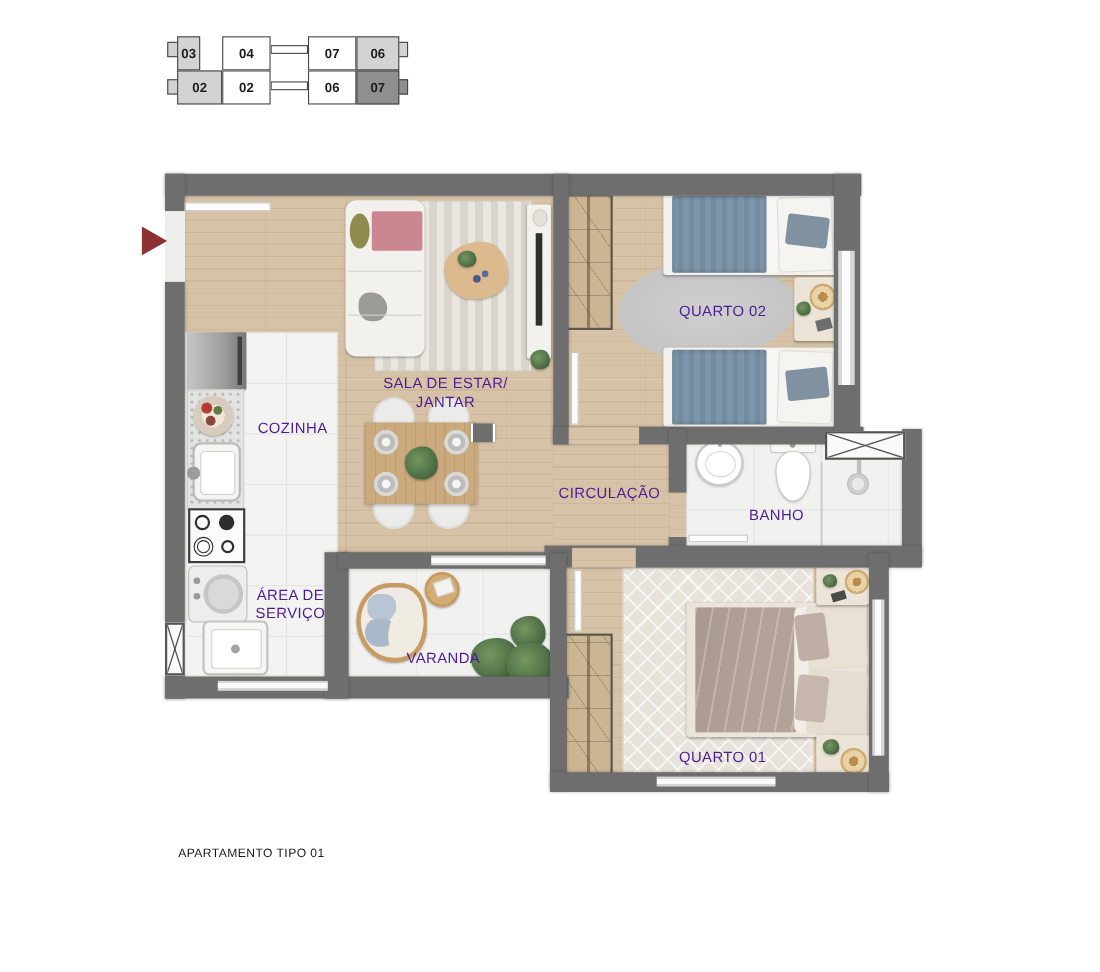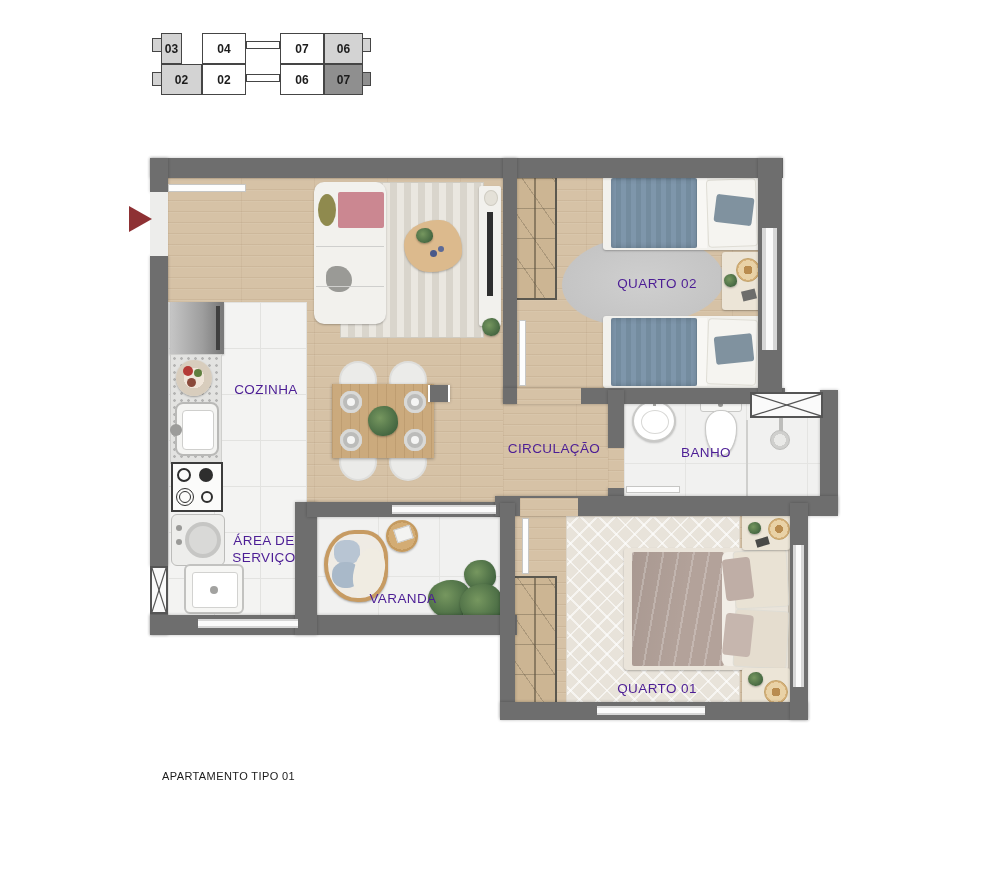--- a/index.html
+++ b/index.html
@@ -287,26 +287,30 @@
   </div>
   <div class="xwin" style="left:750px;top:392px;width:73px;height:26px;">
     <svg viewBox="0 0 73 26" preserveAspectRatio="none">
         <line x1="0" y1="0" x2="73" y2="26" stroke="#555" stroke-width="1.5"></line>
         <line x1="73" y1="0" x2="0" y2="26" stroke="#555" stroke-width="1.5"></line>
       </svg>
   </div>
 
   <div class="arrow" style="left:129px;top:206px;"></div>
 
+  <div class="lbl" style="left:405px;top:357px;">
+    <span>SALA DE ESTAR/</span><br>
+    <span>JANTAR</span>
+  </div>
   <div class="lbl" style="left:266px;top:389px;">COZINHA</div>
   <div class="lbl" style="left:264px;top:549px;">
     <span>ÁREA DE</span><br>
     <span>SERVIÇO</span>
   </div>
   <div class="lbl" style="left:403px;top:598px;">VARANDA</div>
   <div class="lbl" style="left:554px;top:448px;">CIRCULAÇÃO</div>
-  <div class="lbl" style="left:706px;top:452px;">BANHO</div>
+  <div class="lbl" style="left:706px;top:468px;">BANHO</div>
   <div class="lbl" style="left:657px;top:283px;">QUARTO 02</div>
   <div class="lbl" style="left:657px;top:688px;">QUARTO 01</div>
 
   <div class="title" style="left:162px;top:770px;">APARTAMENTO TIPO 01</div>
 
 </div>
 
 </body></html>

